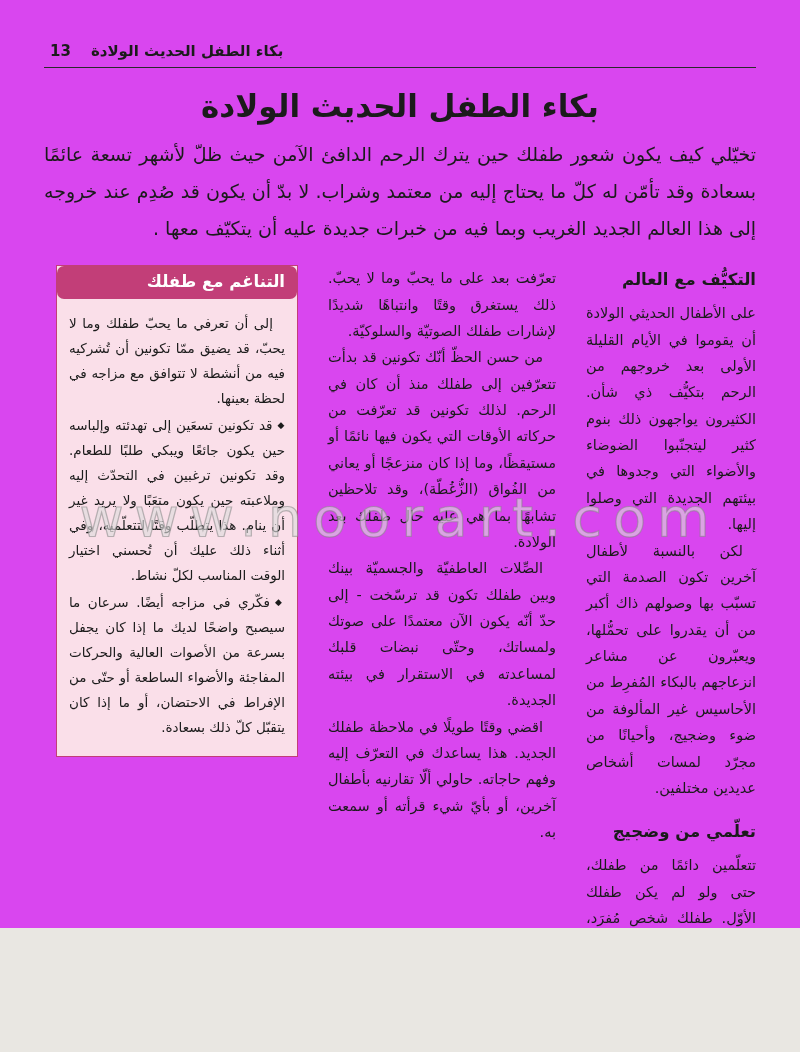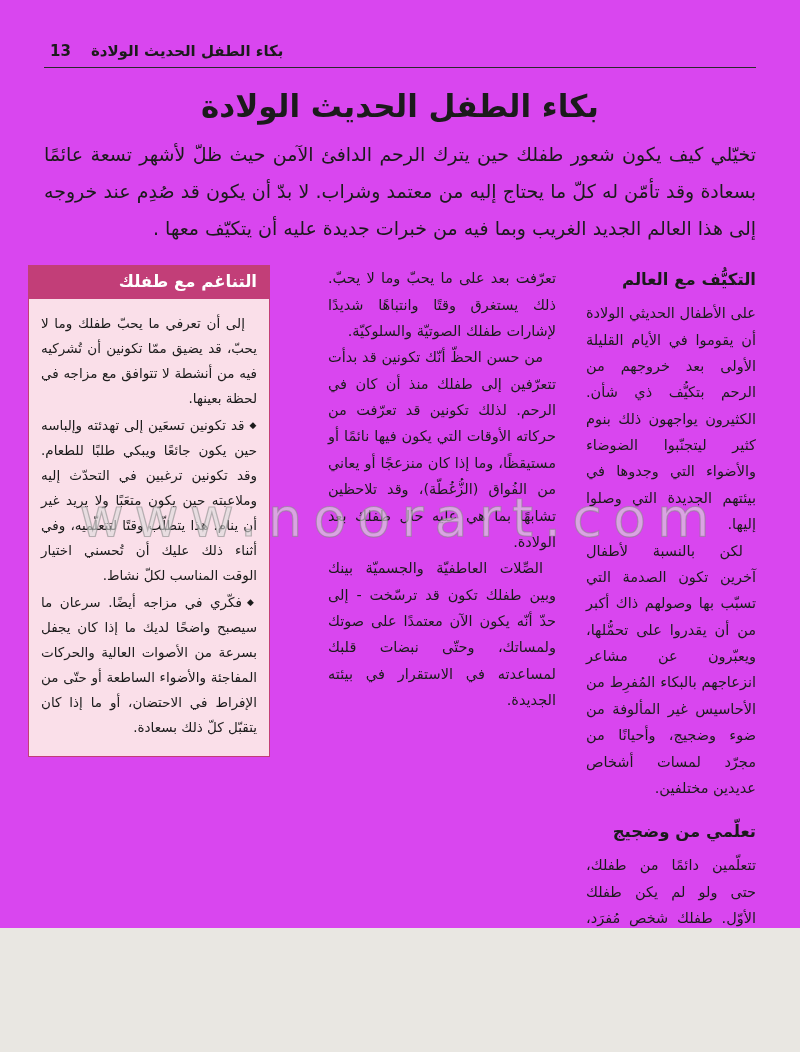--- a/index.html
+++ b/index.html
@@ -50,21 +50,21 @@
   }
   
   .columns {
     display: flex;
     gap: 30px;
     margin-top: 18px;
     align-items: flex-start;
   }
   .col { font-size: 14.5px; line-height: 1.82; text-align: justify; }
   .col-right  { flex: 0 0 170px; width: 170px; }
-  .col-middle { flex: 0 0 228px; width: 228px; margin-left: 28px; }
+  .col-middle { flex: 0 0 228px; width: 228px; }
   .col h2 {
     font-size: 16.5px;
     font-weight: bold;
     margin: 0 0 5px 0;
     text-align: right;
   }
   .col .section + .section h2 { margin-top: 16px; }
   .col p + p { text-indent: 13px; }
   .col-middle p { margin: 0; }
   .col-middle p + p { text-indent: 13px; }
@@ -75,20 +75,21 @@
     border: 1.5px solid #c23e78;
     background: #fadfe9;
   }
   .tip-box-title {
     background: #c23e78;
     color: #ffffff;
     font-weight: bold;
     font-size: 16.5px;
     padding: 6px 12px 8px 10px;
     text-align: right;
+    border-radius: 7px;
   }
   .tip-box-body {
     padding: 12px 12px 16px 12px;
     font-size: 13.5px;
     line-height: 1.85;
     text-align: justify;
   }
   .tip-box-body .box-intro { text-indent: 12px; }
   .tip-box-body .bullet { margin-top: 2px; }
   .bullet-marker {
@@ -142,20 +143,21 @@
       <div class="section">
         <h2>تعلّمي من وضجيج</h2>
         <p>تتعلّمين دائمًا من طفلك، حتى ولو لم يكن طفلك الأوّل. طفلك شخص مُفرَد، لذا من المهمّ لكما كليكما أن تتعرّفا أحدكما إلى الآخر. في الأسابيع الأولى، يكون الكثير من بكاء طفلك سببه أنّك لا تكونين قد</p>
       </div>
     </div>
 
     <div class="col col-middle">
       <p>تعرّفت بعد على ما يحبّ وما لا يحبّ. ذلك يستغرق وقتًا وانتباهًا شديدًا لإشارات طفلك الصوتيّة والسلوكيّة.</p>
       <p>من حسن الحظّ أنّك تكونين قد بدأت تتعرّفين إلى طفلك منذ أن كان في الرحم. لذلك تكونين قد تعرّفت من حركاته الأوقات التي يكون فيها نائمًا أو مستيقظًا، وما إذا كان منزعجًا أو يعاني من الفُواق (الزُّغُطّة)، وقد تلاحظين تشابهًا بما هي عليه حال طفلك بعد الولادة.</p>
       <p>الصِّلات العاطفيّة والجسميّة بينك وبين طفلك تكون قد ترسّخت - إلى حدّ أنّه يكون الآن معتمدًا على صوتك ولمساتك، وحتّى نبضات قلبك لمساعدته في الاستقرار في بيئته الجديدة.</p>
+      <p>اقضي وقتًا طويلًا في ملاحظة طفلك الجديد. هذا يساعدك في التعرّف إليه وفهم حاجاته. حاولي ألّا تقارنيه بأطفال آخرين، أو بأيّ شيء قرأته أو سمعت به.</p>
     </div>
 
     <aside class="tip-box">
       <div class="tip-box-title">التناغم مع طفلك</div>
       <div class="tip-box-body">
         <p class="box-intro">إلى أن تعرفي ما يحبّ طفلك وما لا يحبّ، قد يضيق ممّا تكونين أن تُشركيه فيه من أنشطة لا تتوافق مع مزاجه في لحظة بعينها.</p>
         <p class="bullet"><span class="bullet-marker">◆</span><span>قد تكونين تسعَين إلى تهدئته وإلباسه حين يكون جائعًا ويبكي طلبًا للطعام. وقد تكونين ترغبين في التحدّث إليه وملاعبته حين يكون متعَبًا ولا يريد غير أن ينام. هذا يتطلّب وقتًا لتتعلّميه، وفي أثناء ذلك عليك أن تُحسني اختيار الوقت المناسب لكلّ نشاط.</span></p>
         <p class="bullet"><span class="bullet-marker">◆</span><span>فكّري في مزاجه أيضًا. سرعان ما سيصبح واضحًا لديك ما إذا كان يجفل بسرعة من الأصوات العالية والحركات المفاجئة والأضواء الساطعة أو حتّى من الإفراط في الاحتضان، أو ما إذا كان يتقبّل كلّ ذلك بسعادة.</span></p>
       </div>
     </aside>

